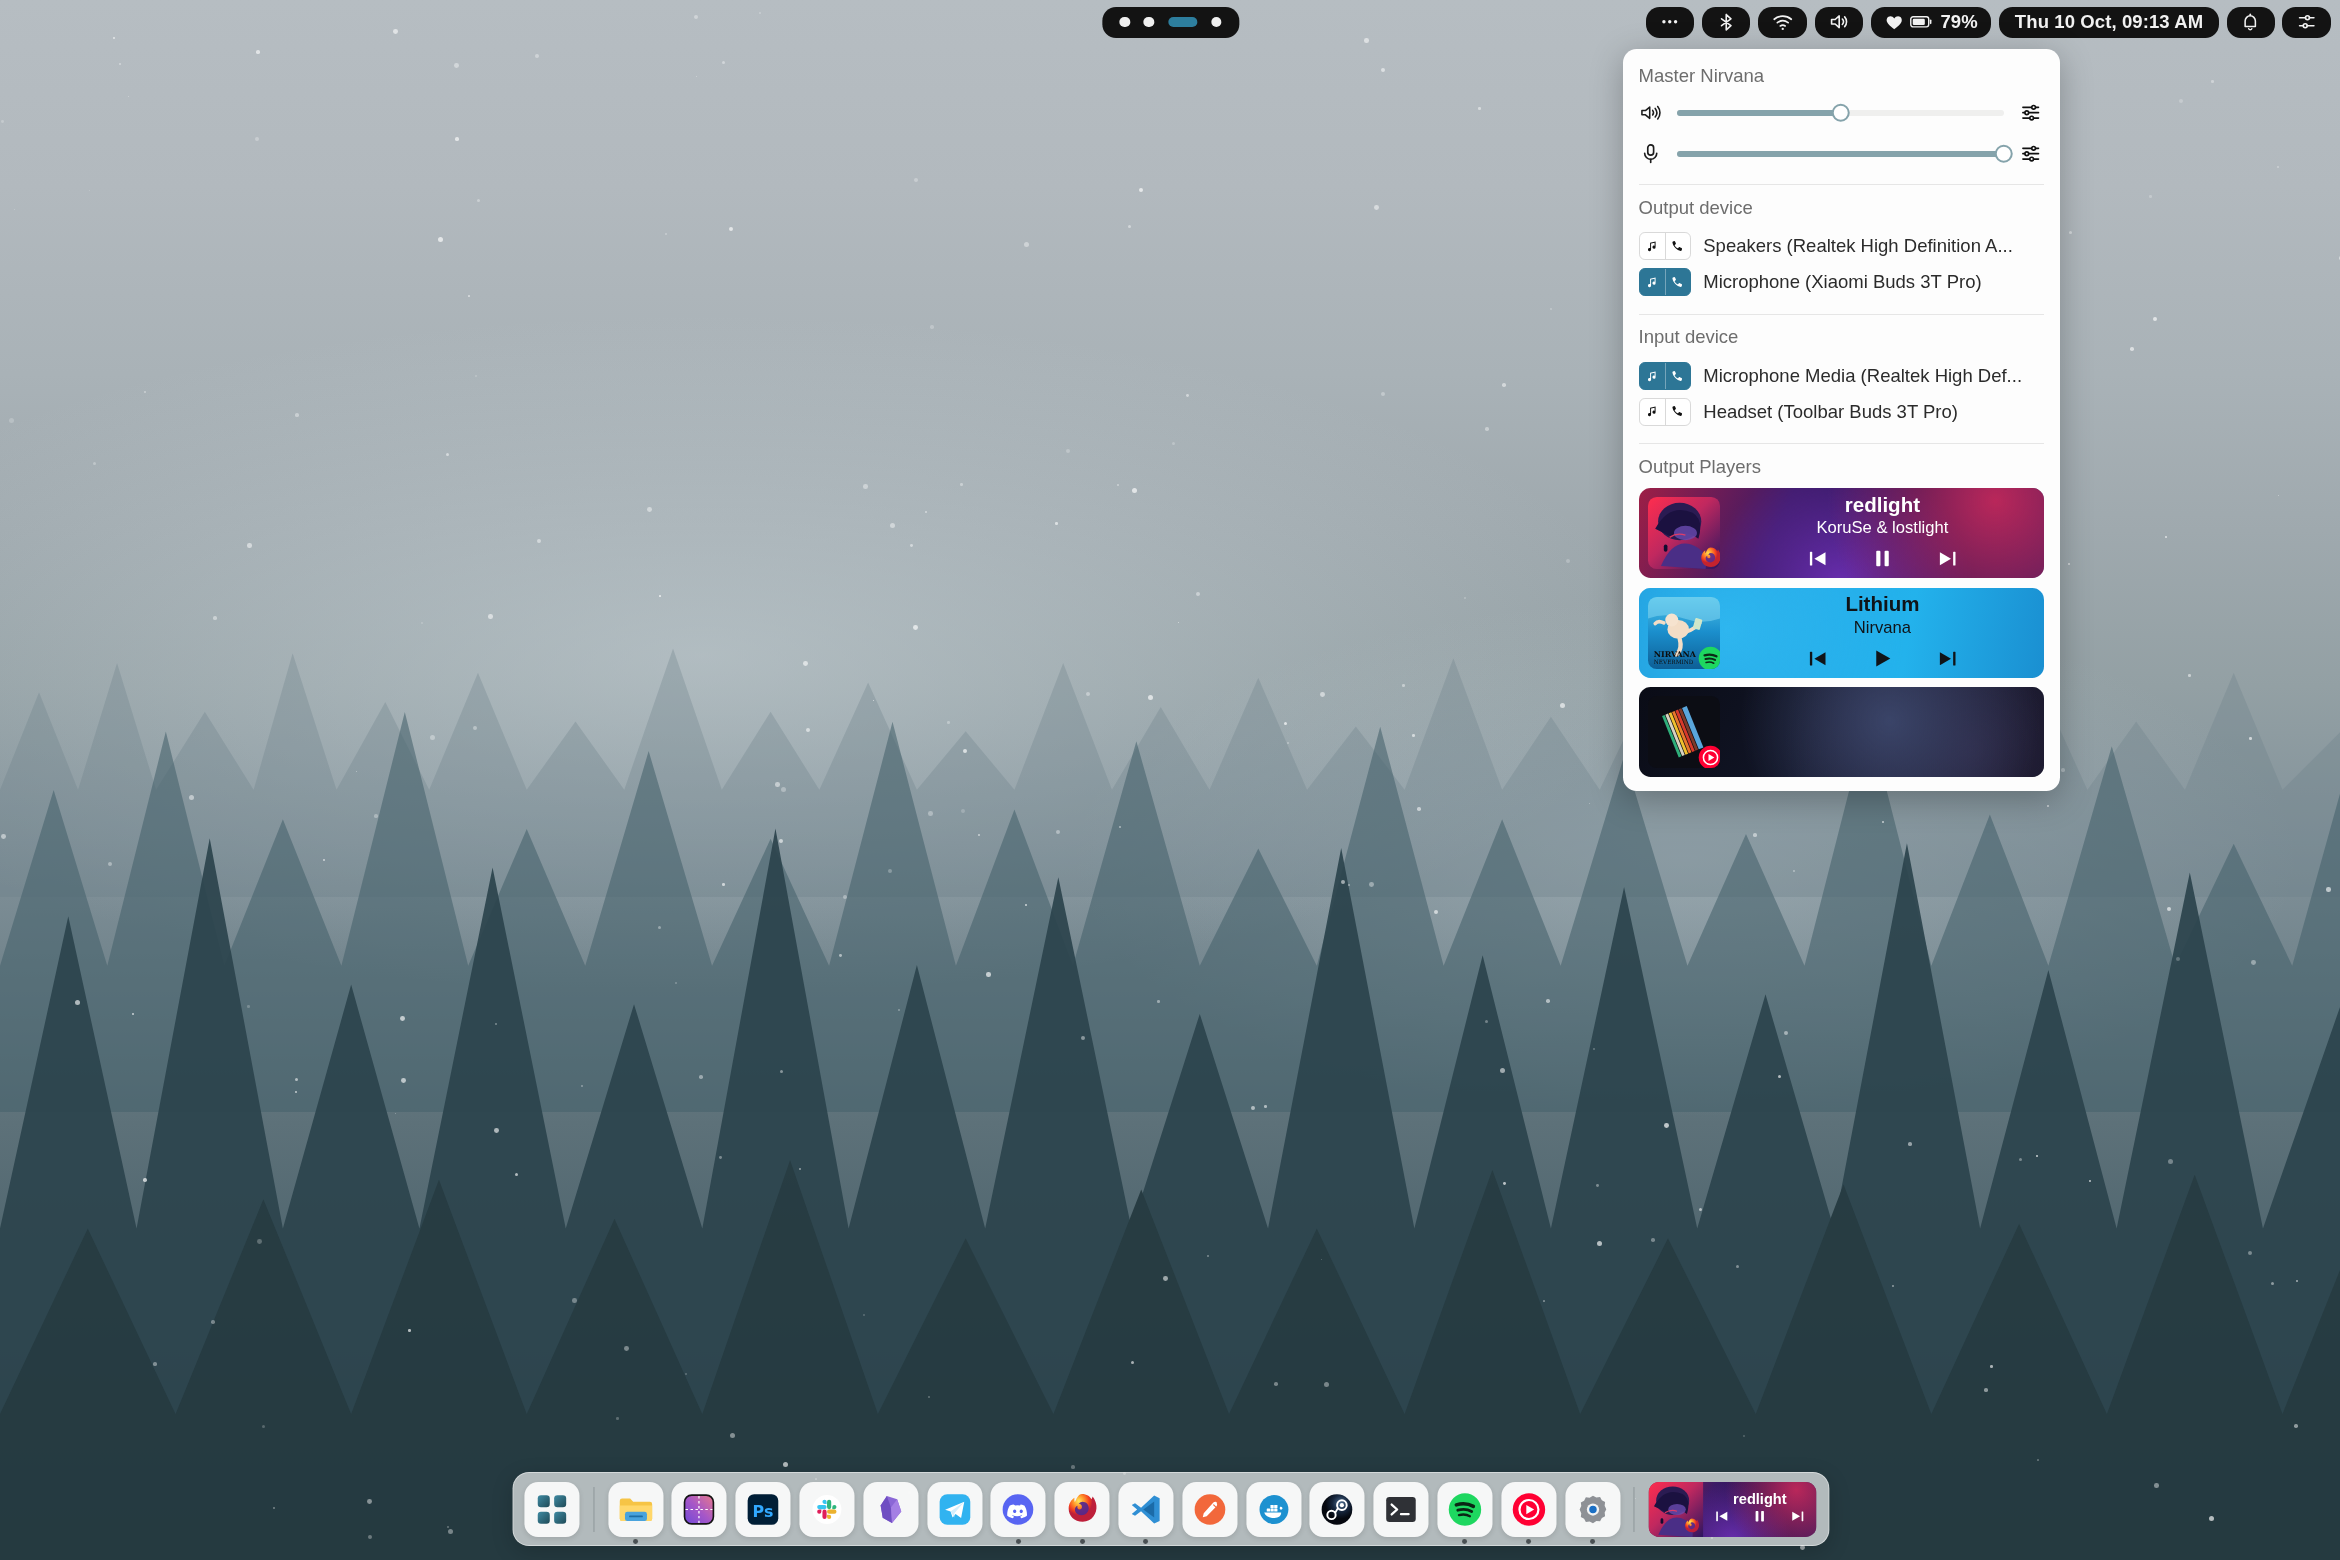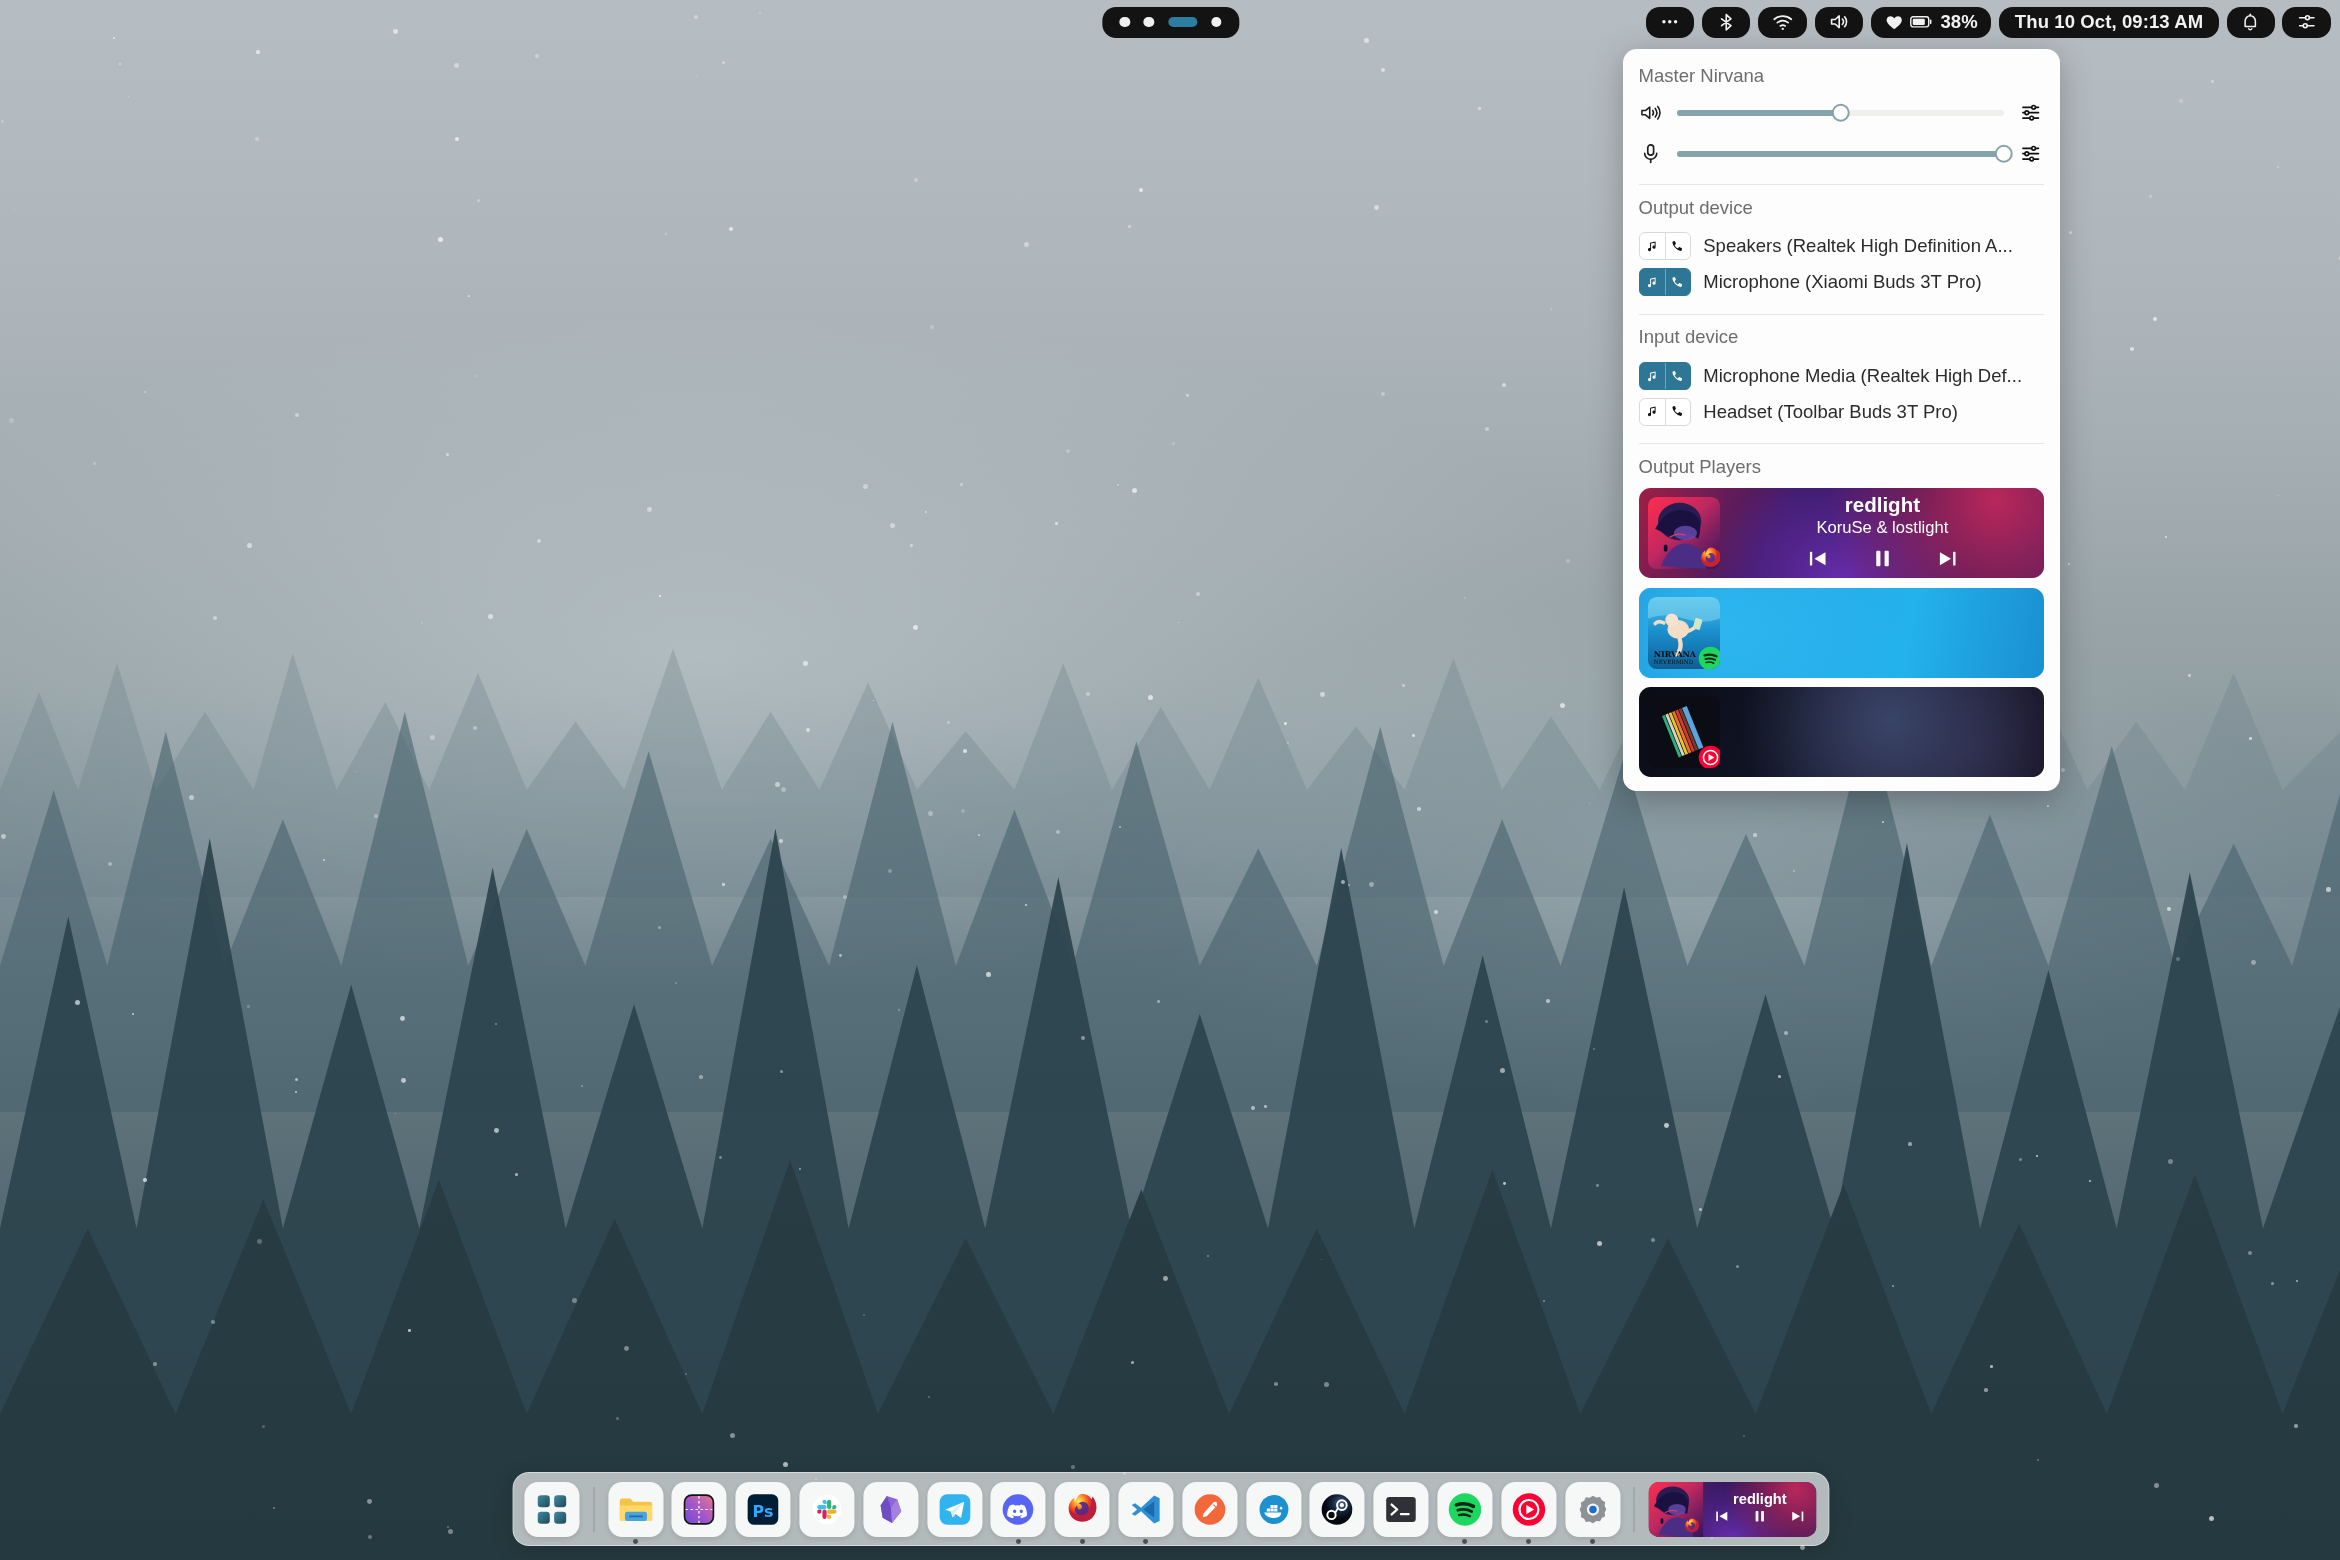--- a/index.html
+++ b/index.html
@@ -550,21 +550,21 @@
           <path d="M12 21s-7.5-4.9-9.3-9.2C1.1 8 3.3 4.3 7 4.3c2 0 3.7 1.1 5 2.9 1.3-1.8 3-2.9 5-2.9 3.7 0 5.9 3.7 4.3 7.5C19.5 16.1 12 21 12 21z"></path>
         </svg>
       </span>
       <span class="tb-icon">
         <svg width="23.4" height="17.6" viewBox="0 0 30 18" fill="none">
           <rect x="1" y="2.5" width="23" height="13" rx="3" stroke="#f2f2f2" stroke-width="1.8"></rect>
           <rect x="3.5" y="5" width="15.5" height="8" rx="1.6" fill="#f2f2f2"></rect>
           <path d="M26.5 7 L26.5 11" stroke="#f2f2f2" stroke-width="2" stroke-linecap="round"></path>
         </svg>
       </span>
-      <span>38%</span>
+      <span>79%</span>
     </div>
 
     <div class="pill">
       <span>Thu 10 Oct, 09:13 AM</span>
     </div>
 
     <div class="pill icononly">
       <span class="tb-icon">
         <svg width="20.5" height="20.5" viewBox="0 0 24 24" fill="none" stroke="#f2f2f2" stroke-width="1.8" stroke-linecap="round" stroke-linejoin="round">
           <path d="M6 17 L18 17 L18 10.5 A6 6 0 0 0 6 10.5 Z"></path>
@@ -799,20 +799,43 @@
             <svg width="27" height="27" viewBox="0 0 32 32">
   <circle cx="16" cy="16" r="14" fill="#1ed760"></circle>
   <g stroke="#0b2a16" stroke-linecap="round" fill="none">
     <path d="M9 12.2c4.6-1.3 10-1 14 1.2" stroke-width="2.8"></path>
     <path d="M10 16.6c3.8-1 8.2-.7 11.4 1.1" stroke-width="2.3"></path>
     <path d="M10.8 20.7c3-.8 6.4-.6 9 .9" stroke-width="1.9"></path>
   </g>
 </svg>
           </span>
       </div>
+      <div class="mc-body">
+        <div class="mc-title" style="color:#101418">Lithium</div>
+        <div class="mc-artist" style="color:#101418">Nirvana</div>
+        <div class="mc-ctrls">
+          <span class="cbtn">
+              <svg width="23.4" height="23.4" viewBox="0 0 24 24" fill="#101418">
+                <rect x="4" y="5" width="2.4" height="14" rx="0.6"></rect>
+                <path d="M20 5.4v13.2L8.6 12z"></path>
+              </svg>
+            </span>
+          <span class="cbtn">
+              <svg width="25" height="25" viewBox="0 0 24 24" fill="#101418">
+                <path d="M6 4.3v15.4L19.5 12z"></path>
+              </svg>
+            </span>
+          <span class="cbtn">
+              <svg width="23.4" height="23.4" viewBox="0 0 24 24" fill="#101418">
+                <rect x="17.6" y="5" width="2.4" height="14" rx="0.6"></rect>
+                <path d="M4 5.4v13.2L15.4 12z"></path>
+              </svg>
+            </span>
+        </div>
+      </div>
     </div>
     <div class="media-card ">
       <div class="mc-bg" style="background:radial-gradient(circle at 62% 38%, #3a4468 0%, rgba(58,68,104,0) 58%), radial-gradient(circle at 82% 70%, #2a2440 0%, rgba(42,36,64,0) 55%), linear-gradient(120deg, #0a0c16 0%, #121628 48%, #0b0e1a 100%)"></div>
       <div class="mc-art">
         <div class="art-inner">
  <svg viewBox="0 0 100 100" preserveAspectRatio="none" style="width:100%;height:100%">
   <rect width="100" height="100" fill="#0c0d14"></rect>
   <g transform="rotate(-22 50 50)">
     <rect x="30" y="18" width="4" height="62" fill="#2fae7a"></rect>
     <rect x="35" y="18" width="4" height="62" fill="#d8d2c0"></rect>

